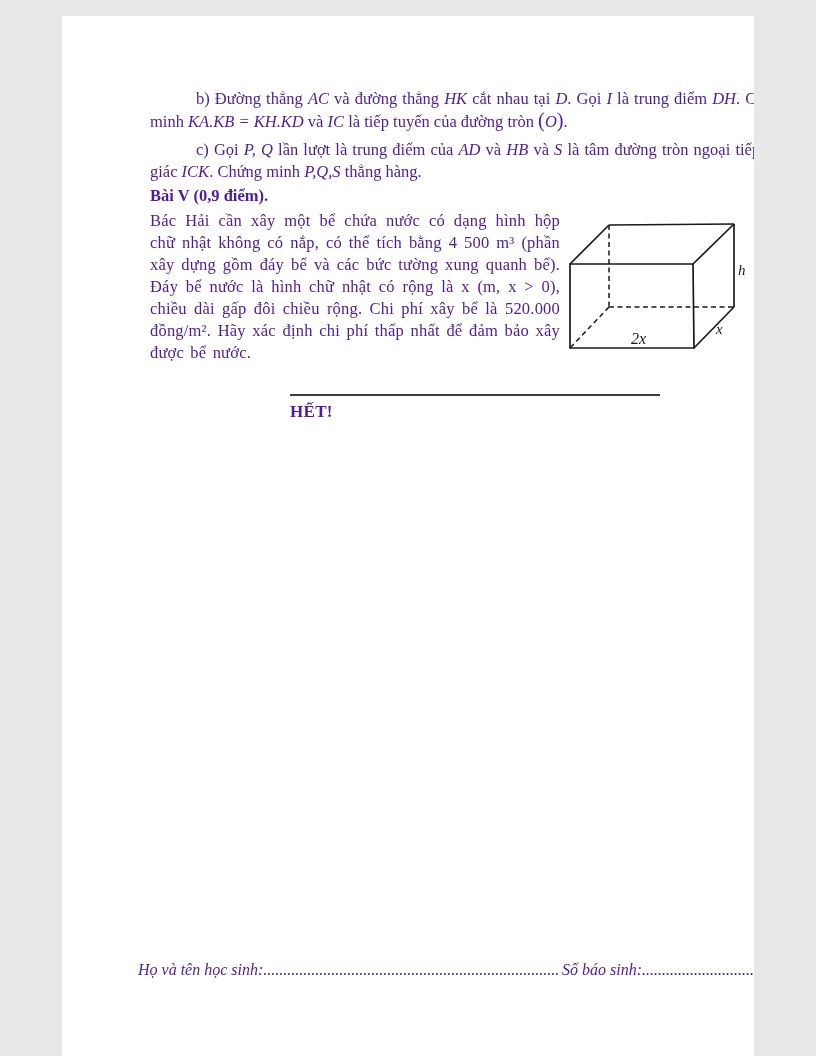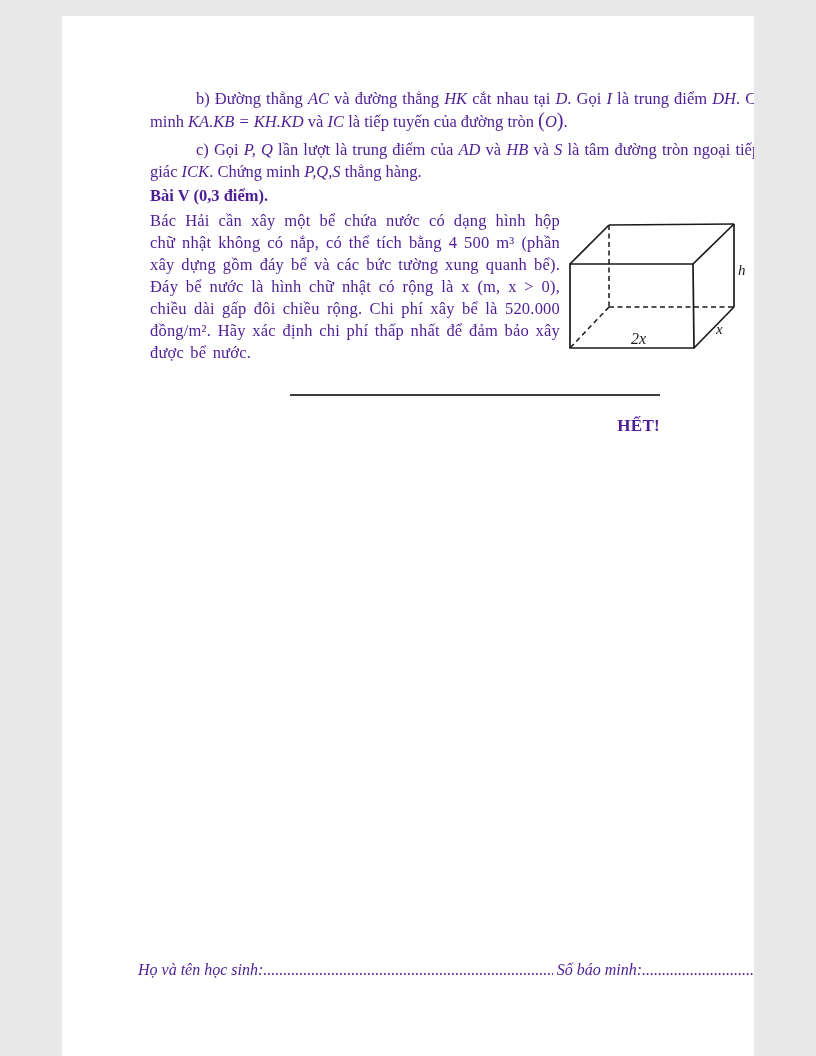--- a/index.html
+++ b/index.html
@@ -50,24 +50,24 @@
     font-family: "Liberation Serif", "DejaVu Serif", serif;
     font-style: italic;
     fill: #1a1a1a;
   }
   .het-block {
     position: absolute;
     left: 228px; top: 378px; width: 370px;
   }
   .het-rule { border-top: 2px solid #3d3d3d; height: 0; }
   .het-text {
-    text-align: right;
+    text-align: left;
     font-weight: bold;
     font-size: 17px;
-    padding-top: 20px;
+    padding-top: 6px;
     letter-spacing: 0.3px;
   }
   .footer {
     position: absolute;
     left: 76px; top: 945px; width: 640px;
     display: flex;
     align-items: baseline;
     font-style: italic;
     font-size: 16px;
     white-space: nowrap;
@@ -81,21 +81,21 @@
 <body>
 
 <div class="page">
 
   <div class="content">
 
     <p class="para indent"><span>b) Đường thẳng </span><span class="it">AC</span><span> và đường thẳng </span><span class="it">HK</span><span> cắt nhau tại </span><span class="it">D</span><span>. Gọi </span><span class="it">I</span><span> là trung điểm </span><span class="it">DH</span><span>. Chứng minh </span><span class="it">KA.KB = KH.KD</span><span> và </span><span class="it">IC</span><span> là tiếp tuyến của đường tròn </span><span class="mparen">(</span><span class="it">O</span><span class="mparen">)</span><span>.</span></p>
 
     <p class="para indent" style="margin-top:6px"><span>c) Gọi </span><span class="it">P, Q</span><span> lần lượt là trung điểm của </span><span class="it">AD</span><span> và </span><span class="it">HB</span><span> và </span><span class="it">S</span><span> là tâm đường tròn ngoại tiếp tam giác </span><span class="it">ICK</span><span>. Chứng minh </span><span class="it">P,Q,S</span><span> thẳng hàng.</span></p>
 
-    <p class="section-heading">Bài V (0,3 điểm).</p>
+    <p class="section-heading">Bài V (0,9 điểm).</p>
 
     <div class="problem-row">
       <p class="para problem-text">Bác Hải cần xây một bể chứa nước có dạng hình hộp chữ nhật không có nắp, có thể tích bằng 4 500 m³ (phần xây dựng gồm đáy bể và các bức tường xung quanh bể). Đáy bể nước là hình chữ nhật có rộng là x (m, x &gt; 0), chiều dài gấp đôi chiều rộng. Chi phí xây bể là 520.000 đồng/m². Hãy xác định chi phí thấp nhất để đảm bảo xây được bể nước.</p>
     </div>
 
   </div>
 
   <div class="figure">
     <svg width="205" height="150" viewBox="0 0 205 150" xmlns="http://www.w3.org/2000/svg">
 
@@ -119,17 +119,17 @@
   </div>
 
   <div class="het-block">
     <div class="het-rule"></div>
     <div class="het-text">HẾT!</div>
   </div>
 
   <div class="footer">
     <span class="label">Họ và tên học sinh:</span>
     <span class="dots-fill">........................................................................................................................................</span>
-    <span class="label id-label">Số báo minh:</span>
+    <span class="label id-label">Số báo sinh:</span>
     <span class="dots-fixed">................................................................</span>
   </div>
 
 </div>
 
 </body></html>

